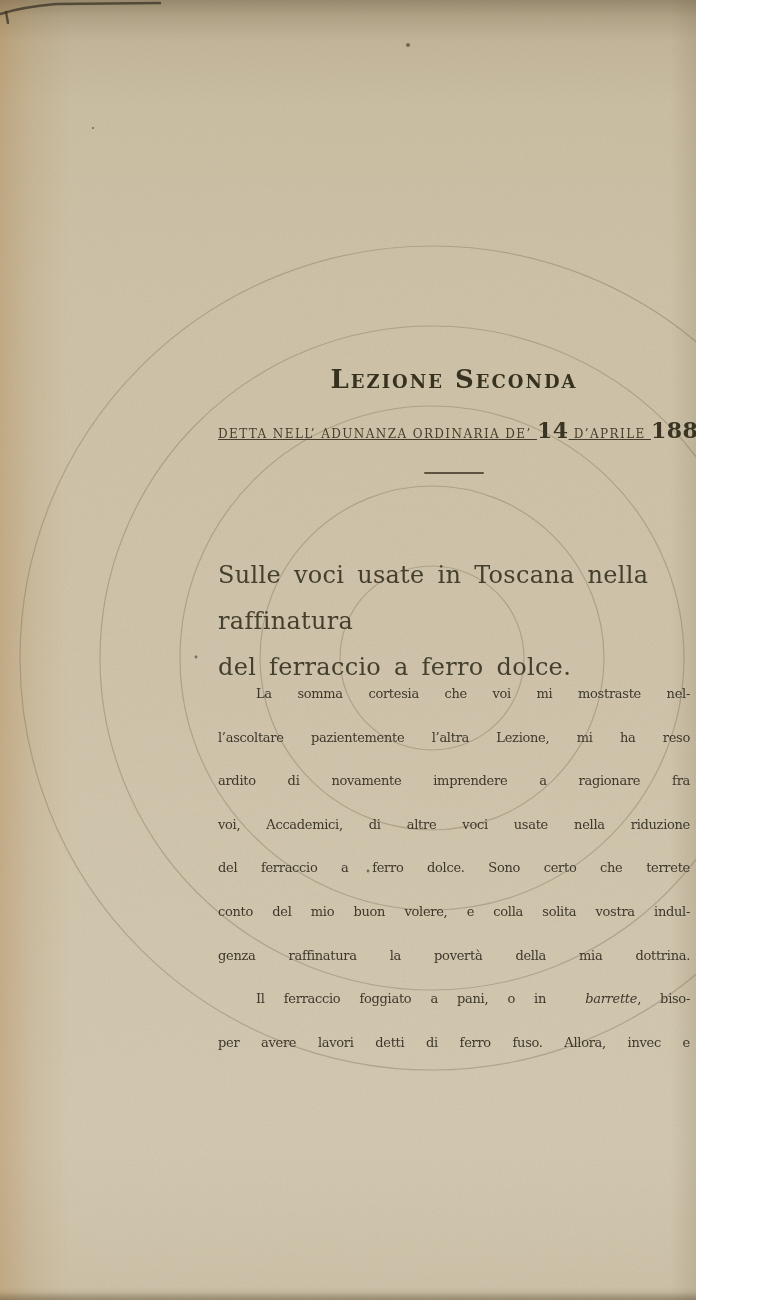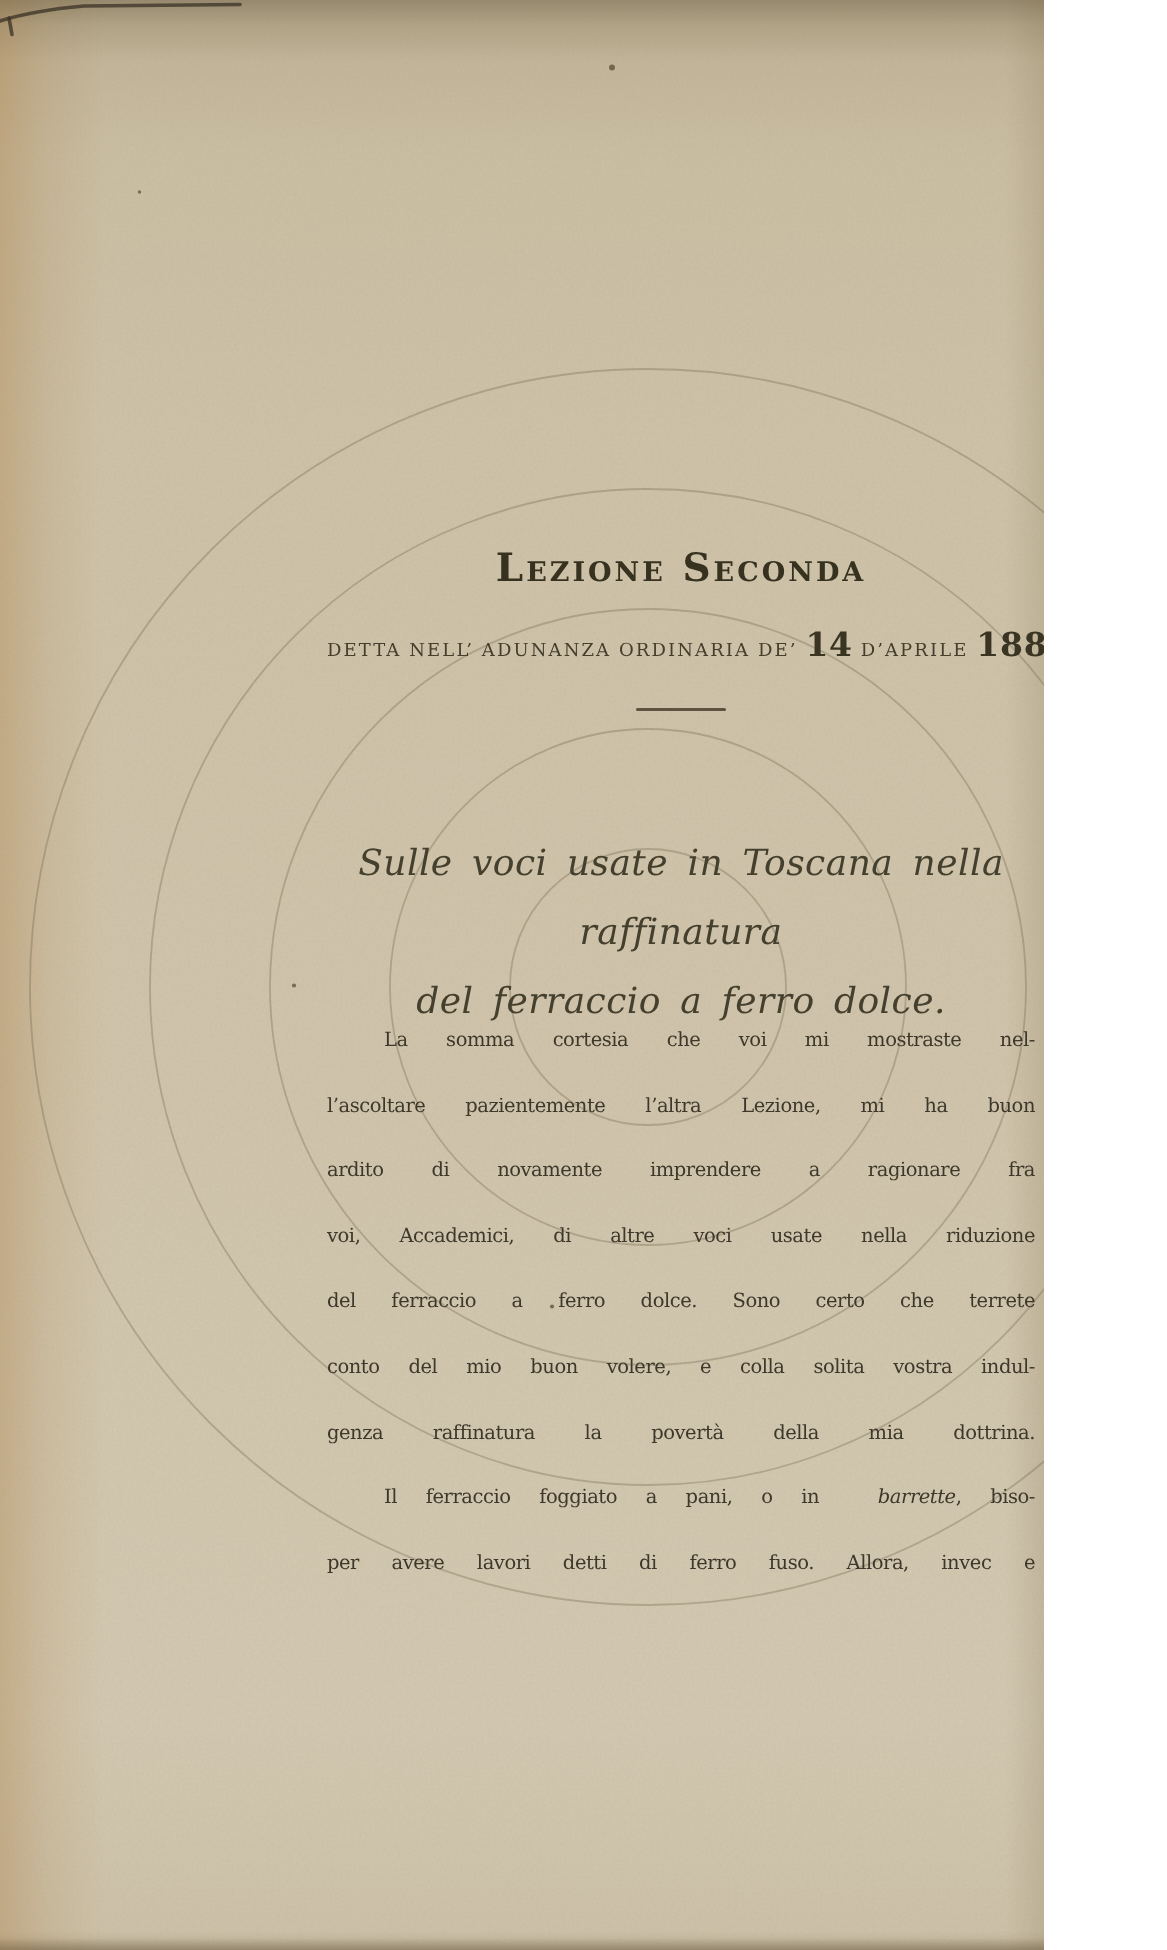--- a/index.html
+++ b/index.html
@@ -57,43 +57,41 @@
   .subtitle {
     position: absolute;
     top: 417px;
     width: 100%;
     text-align: center;
     font-size: 12px;
     letter-spacing: 1.4px;
     color: #453e2d;
     white-space: nowrap;
   }
-  .subtitle .caps { text-transform: uppercase; }
+  .subtitle .caps { text-transform: uppercase; text-decoration: underline; }
   .subtitle .num {
     font-size: 22px;
     font-weight: bold;
     letter-spacing: 0.5px;
     color: #3a3423;
   }
   .rule {
     position: absolute;
     top: 472px;
     left: 50%;
     width: 60px;
     margin-left: -30px;
     height: 2px;
     background: #5d5340;
     border-radius: 1px;
   }
   .heading {
     position: absolute;
     top: 552px;
     width: 100%;
-    text-align: center;
-    font-style: italic;
     font-size: 24px;
     line-height: 46px;
     word-spacing: 5px;
     letter-spacing: 0.3px;
     color: #45402e;
   }
   .bodytext {
     position: absolute;
     top: 672px;
     width: 100%;
@@ -160,21 +158,21 @@
     <div class="rule"></div>
 
     <div class="heading">
       <div>Sulle voci usate in Toscana nella raffinatura</div>
       <div>del ferraccio a ferro dolce.</div>
     </div>
 
     <div class="bodytext">
       <div>
         <div class="bline indent">La somma cortesia che voi mi mostraste nel-</div>
-        <div class="bline">l’ascoltare pazientemente l’altra Lezione, mi ha buon</div>
+        <div class="bline">l’ascoltare pazientemente l’altra Lezione, mi ha reso</div>
         <div class="bline">ardito di novamente imprendere a ragionare fra</div>
         <div class="bline">voi, Accademici, di altre voci usate nella riduzione</div>
         <div class="bline">del ferraccio a ferro dolce. Sono certo che terrete</div>
         <div class="bline">conto del mio buon volere, e colla solita vostra indul-</div>
         <div class="bline">genza raffinatura la povertà della mia dottrina.</div>
       </div>
       <div>
         <div class="bline indent"><span>Il ferraccio foggiato a pani, o in </span><span class="it">barrette</span><span>, biso-</span></div>
         <div class="bline">per avere lavori detti di ferro fuso. Allora, invec e</div>
       </div>

